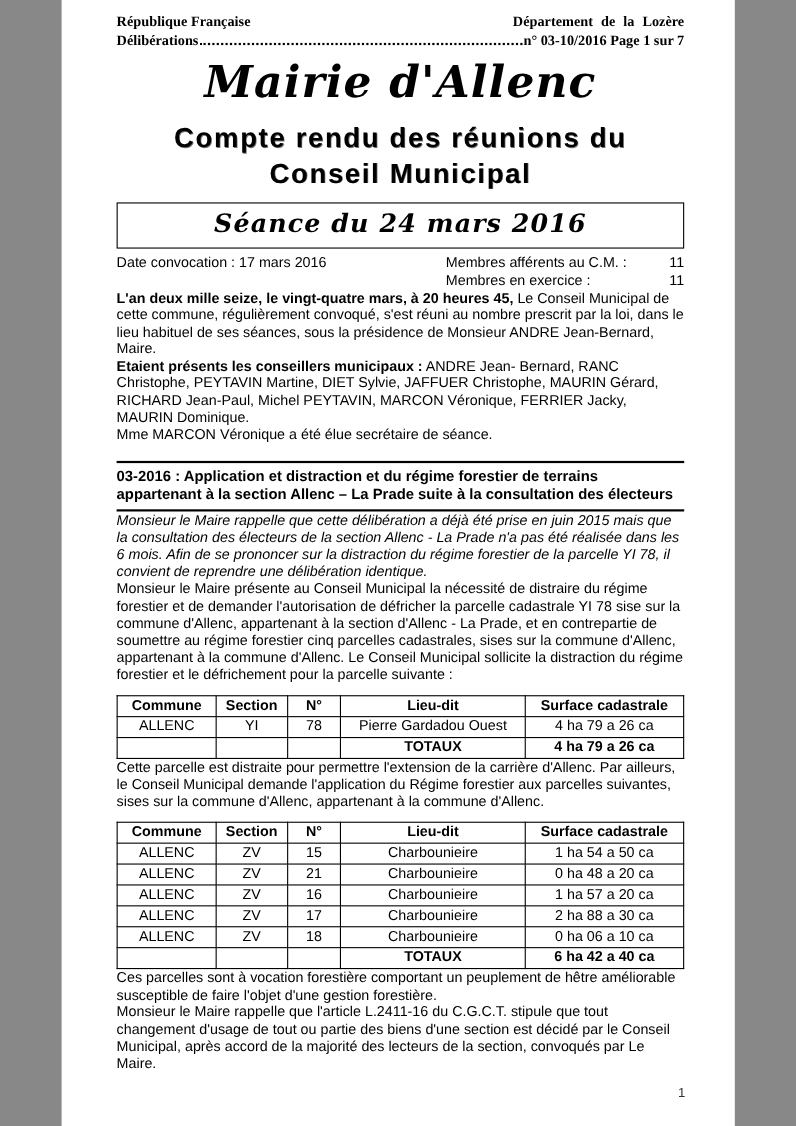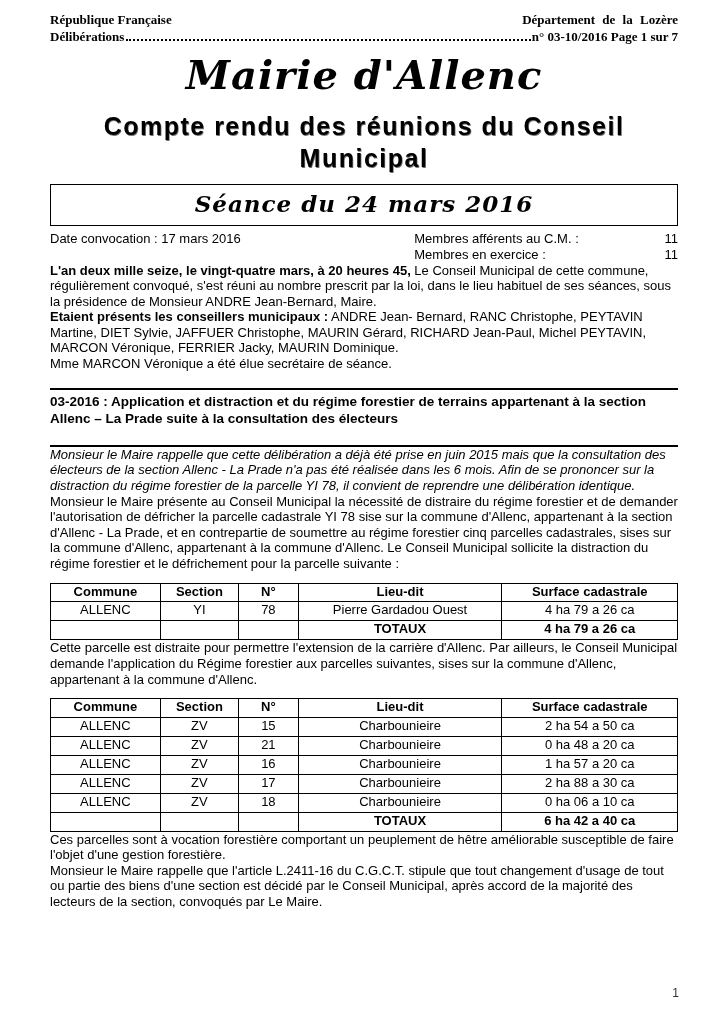--- a/index.html
+++ b/index.html
@@ -1,19 +1,19 @@
 <!DOCTYPE html>
 <html lang="fr"><head>
 <meta charset="utf-8">
 <style>
   * { margin: 0; padding: 0; box-sizing: border-box; }
   html, body { background: #888; }
   .page {
     position: relative;
-    width: 724px;
+    width: 612px;
     height: 1024px;
     margin: 0 auto;
     background: #ffffff;
     color: #000;
     font-family: "Liberation Sans", sans-serif;
     font-size: 13px;
     line-height: 1.2;
     padding: 12px 46px 0 50px;
     overflow: hidden;
   }
@@ -78,21 +78,21 @@
   .mt-l  { margin-top: 16px; }
   b.lead { font-weight: bold; margin-top: 31px; }
   .italic { font-style: italic; }
 
   .section-heading {
     margin-top: 16px;
     border-top: 2px solid #000;
     border-bottom: 2px solid #000;
     font-weight: bold;
     font-size: 13.5px;
-    padding: 3px 0 17px;
+    padding: 3px 0 4px;
     line-height: 1.3;
   }
 
   
   table.parcels {
     width: 100%;
     border-collapse: collapse;
     margin-top: 11px;
     font-size: 13px;
   }
@@ -212,21 +212,21 @@
         <th>Lieu-dit</th>
         <th>Surface cadastrale</th>
       </tr>
     </thead>
     <tbody>
         <tr>
           <td>ALLENC</td>
           <td>ZV</td>
           <td>15</td>
           <td>Charbounieire</td>
-          <td>2 ha 54 a 50 ca</td>
+          <td>1 ha 54 a 50 ca</td>
         </tr>
         <tr>
           <td>ALLENC</td>
           <td>ZV</td>
           <td>21</td>
           <td>Charbounieire</td>
           <td>0 ha 48 a 20 ca</td>
         </tr>
         <tr>
           <td>ALLENC</td>

